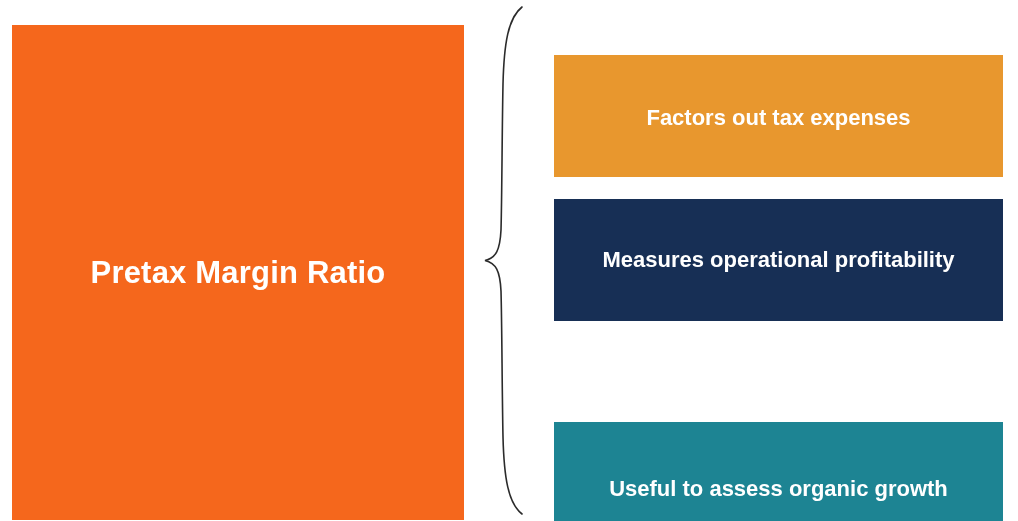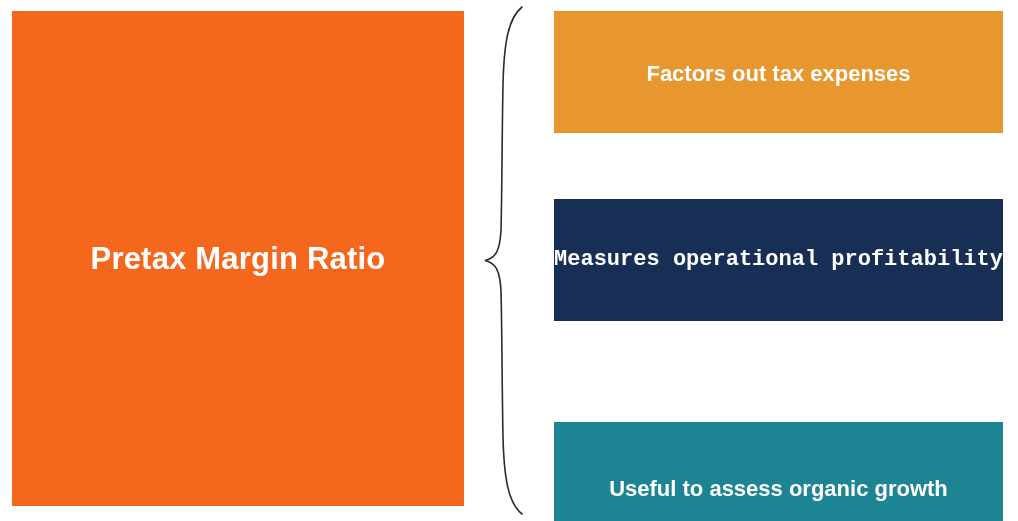--- a/index.html
+++ b/index.html
@@ -15,21 +15,21 @@
     width: 1018px;
     height: 521px;
     background: #ffffff;
     overflow: hidden;
   }
 
   
   .main-box {
     position: absolute;
     left: 12px;
-    top: 11px;
+    top: 25px;
     width: 452px;
     height: 495px;
     display: flex;
     align-items: center;
     justify-content: center;
     box-sizing: border-box;
     padding: 0 18px;
   }
   .main-box-label {
     color: #ffffff;
@@ -90,25 +90,25 @@
   <svg class="brace" viewBox="0 0 52 513" preserveAspectRatio="none">
     <path d="M 44 3
              C 30 14, 26 40, 25 80
              C 24 130, 24 190, 23 226
              C 22 246, 18 254, 7 256.5
              C 18 259, 22 267, 23 287
              C 24 323, 24 383, 25 433
              C 26 473, 30 499, 44 510" fill="none" stroke="#2B2B2B" stroke-width="1.6" stroke-linecap="round"></path>
   </svg>
 
-  <div class="feature-box pos-0" style="background: rgb(232, 151, 46);">
+  <div class="feature-box pos-0" style="background: rgb(232, 151, 46); margin-top: 44px;">
     <span class="feature-label" style="color: rgb(255, 255, 255);">Factors out tax expenses</span>
   </div>
 
-  <div class="feature-box pos-1" style="background: rgb(23, 47, 85); font-family: Liberation Mono, monospace;">
+  <div class="feature-box pos-1" style="background: rgb(23, 47, 85);">
     <span class="feature-label" style="color: rgb(255, 255, 255);">Measures operational profitability</span>
   </div>
 
   <div class="feature-box pos-2" style="background: rgb(29, 132, 147);">
     <span class="feature-label" style="color: rgb(255, 255, 255);">Useful to assess organic growth</span>
   </div>
 
 </div>
 
 </body></html>

